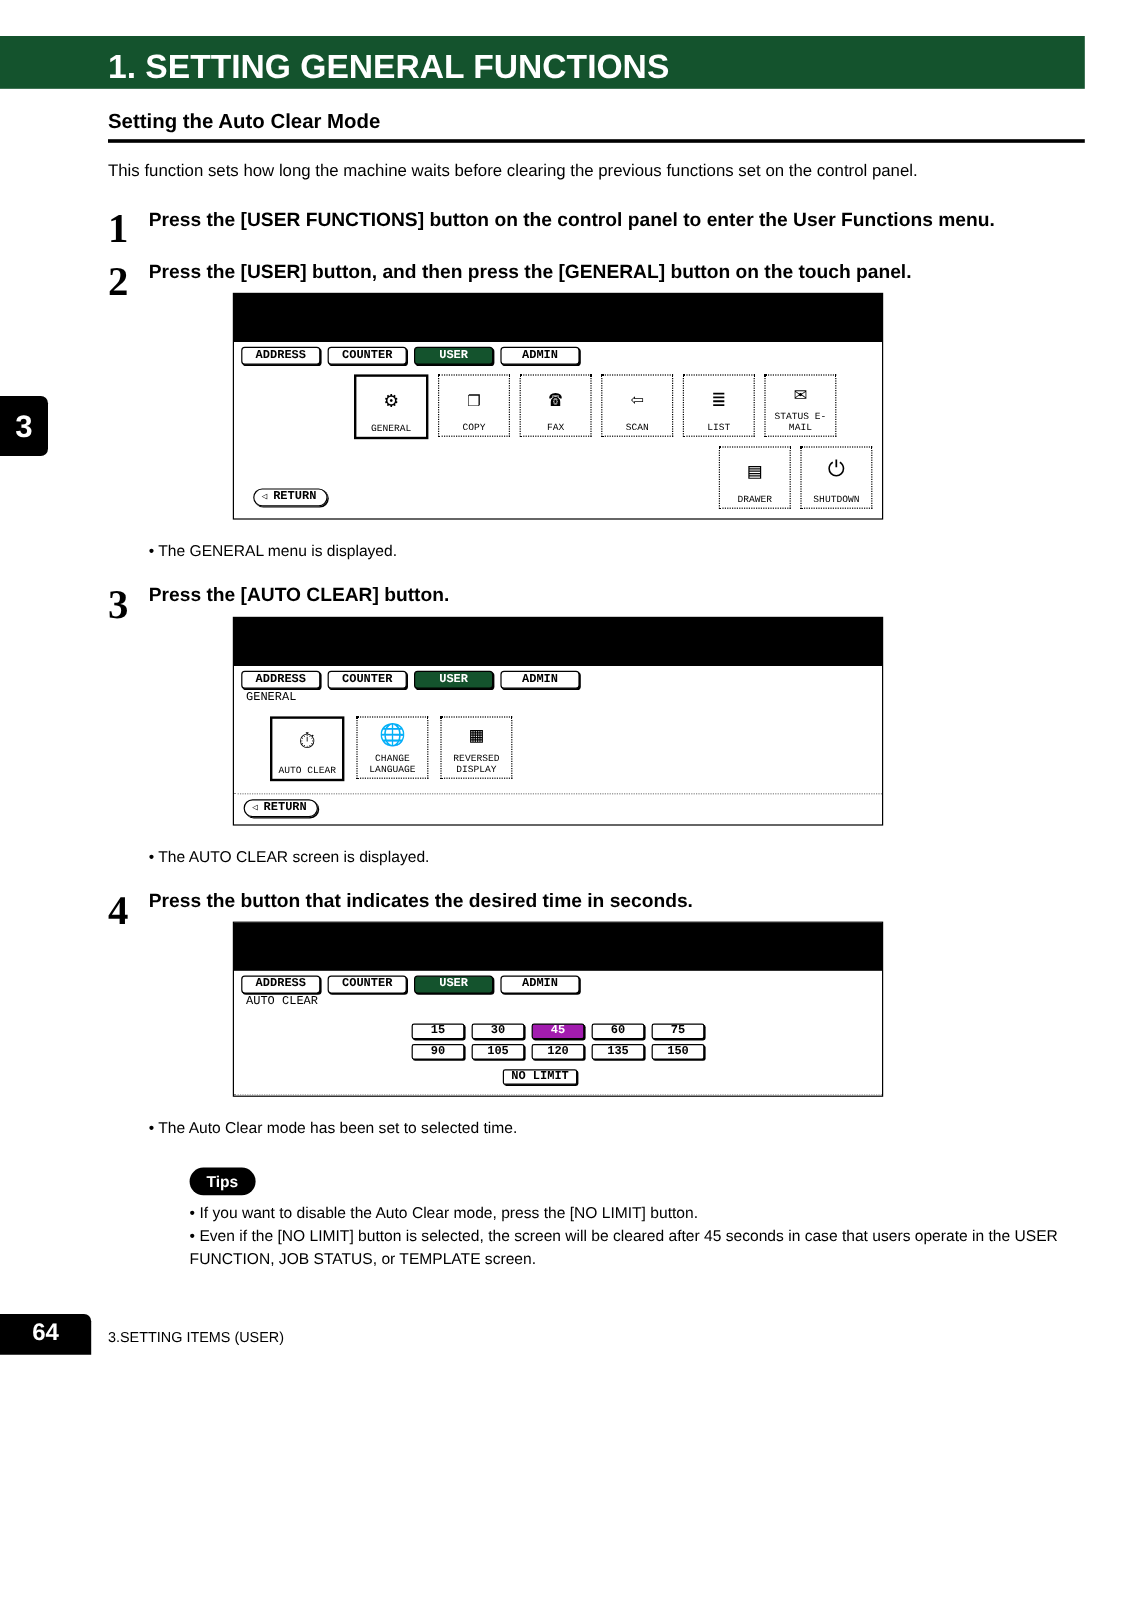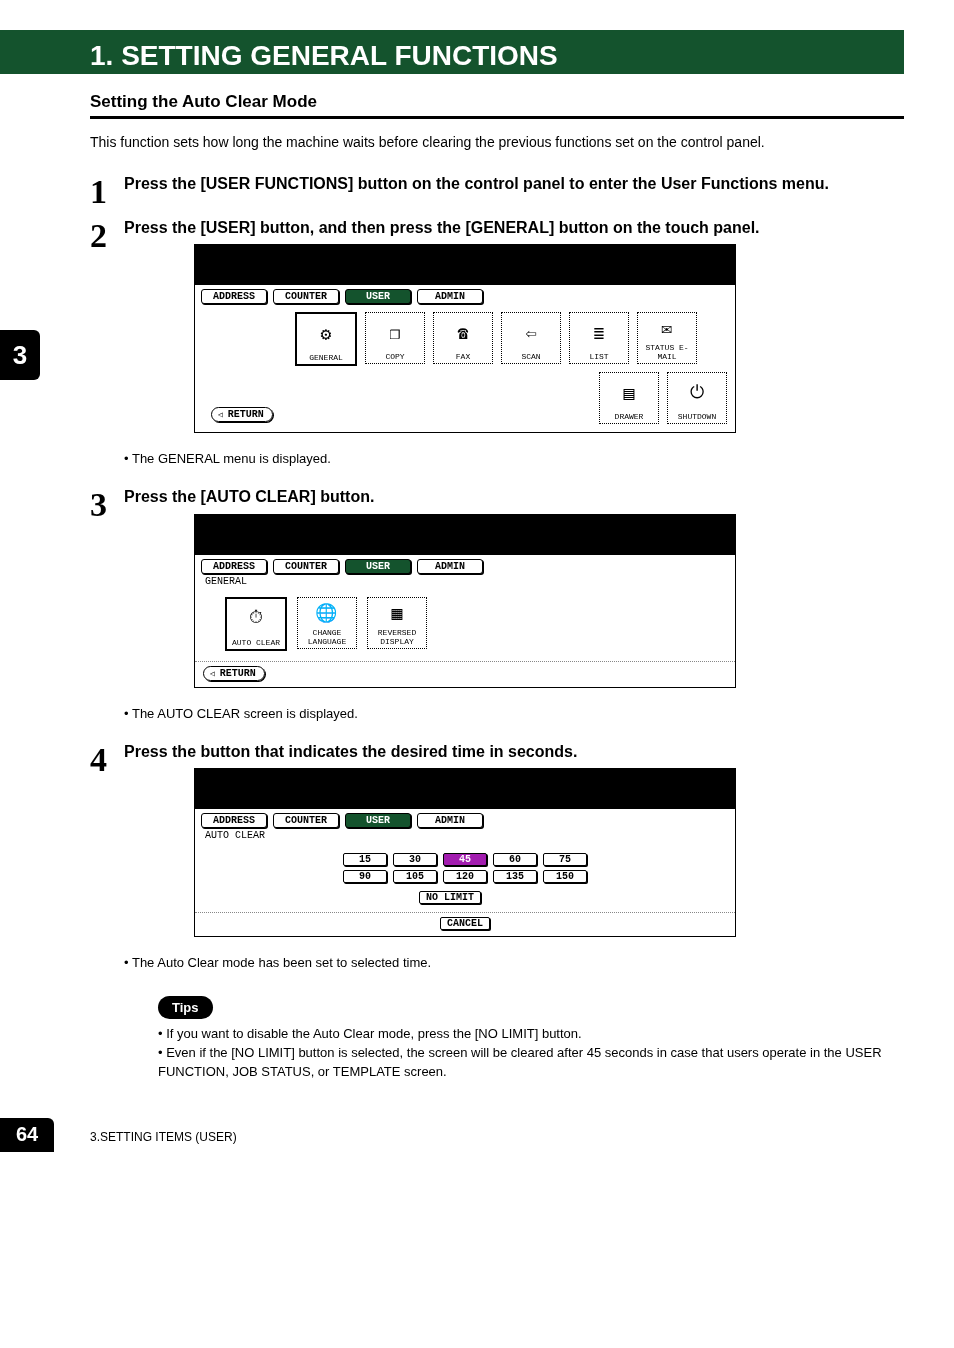--- a/index.html
+++ b/index.html
@@ -232,21 +232,21 @@
   
   .footer {
     position: relative;
     margin-top: 30px;
     height: 40px;
   }
   .pgnum {
     position: absolute;
     left: 0;
     bottom: 0;
-    width: 54px;
+    width: 76px;
     height: 34px;
     background: #000;
     color: #fff;
     font-size: 20px;
     font-weight: bold;
     display: flex;
     align-items: center;
     justify-content: center;
     border-top-right-radius: 6px;
   }
@@ -404,23 +404,20 @@
                 <div class="tbtn">90</div>
                 <div class="tbtn">105</div>
                 <div class="tbtn">120</div>
                 <div class="tbtn">135</div>
                 <div class="tbtn">150</div>
               </div>
             <div class="nolimit-row">
               <div class="tbtn">NO LIMIT</div>
             </div>
           </div>
-          <div class="cancel-row">
-            <div class="tbtn">CANCEL</div>
-          </div>
         </div>
 
         <div class="note">The Auto Clear mode has been set to selected time.</div>
 
         <div class="tips-badge">Tips</div>
         <div class="tip-list" id="tips-list">
             <div>If you want to disable the Auto Clear mode, press the [NO LIMIT] button.</div>
             <div>Even if the [NO LIMIT] button is selected, the screen will be cleared after 45 seconds in case that users operate in the USER FUNCTION, JOB STATUS, or TEMPLATE screen.</div>
           </div>
       </div>

